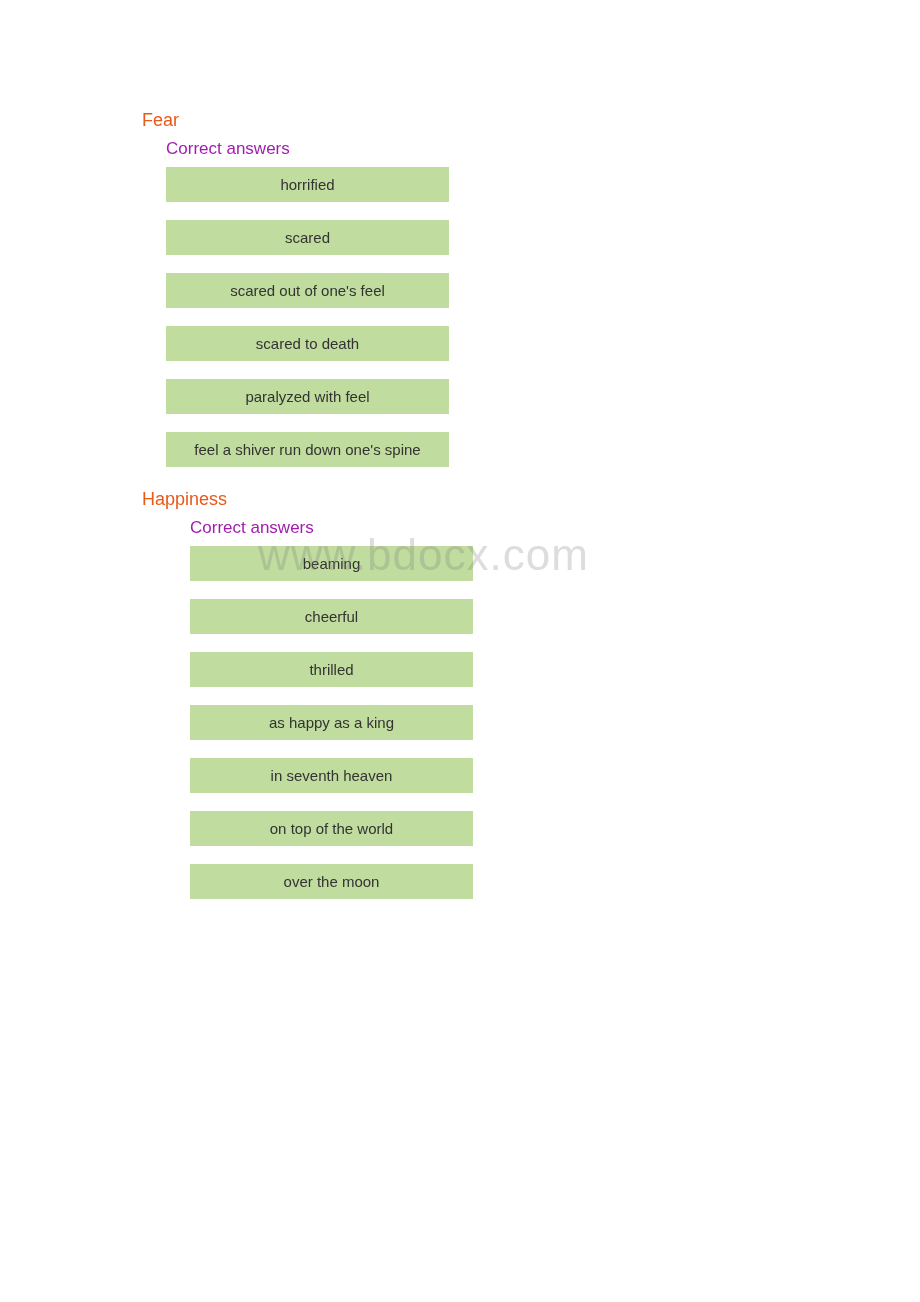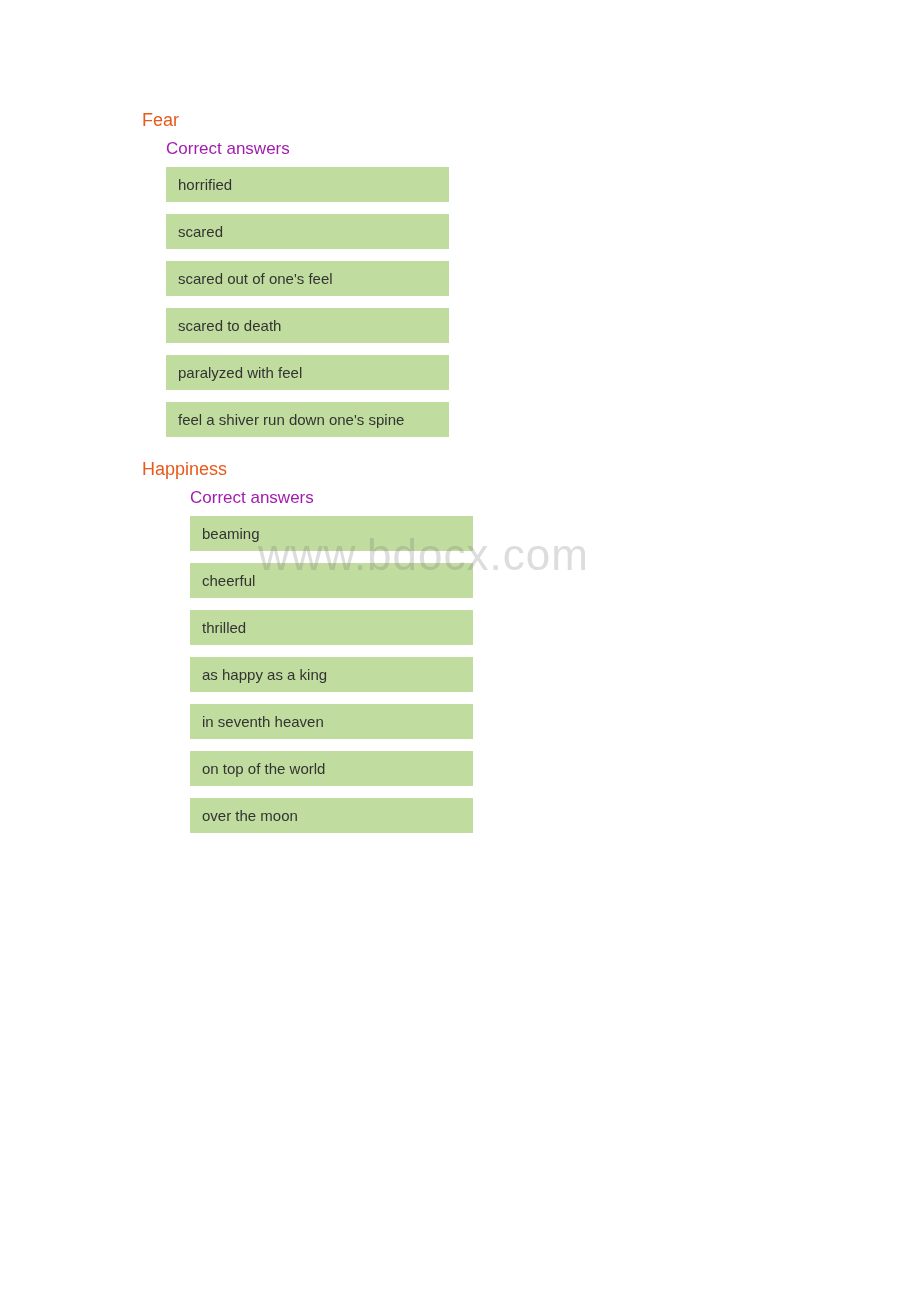--- a/index.html
+++ b/index.html
@@ -25,23 +25,24 @@
       margin: 0 0 8px 24px;
     }
     .answers {
       margin: 0 0 22px 24px;
     }
     .answer-item {
       background: #c0dc9e;
       color: #333333;
       font-size: 15px;
       padding: 9px 12px;
-      margin-bottom: 12px;
+      margin-bottom: 18px;
       width: 283px;
       box-sizing: border-box;
+      text-align: center;
     }
     .happiness-block .subtitle {
       margin-left: 48px;
     }
     .happiness-block .answers {
       margin-left: 48px;
     }
     .watermark {
       position: absolute;
       left: 258px;

